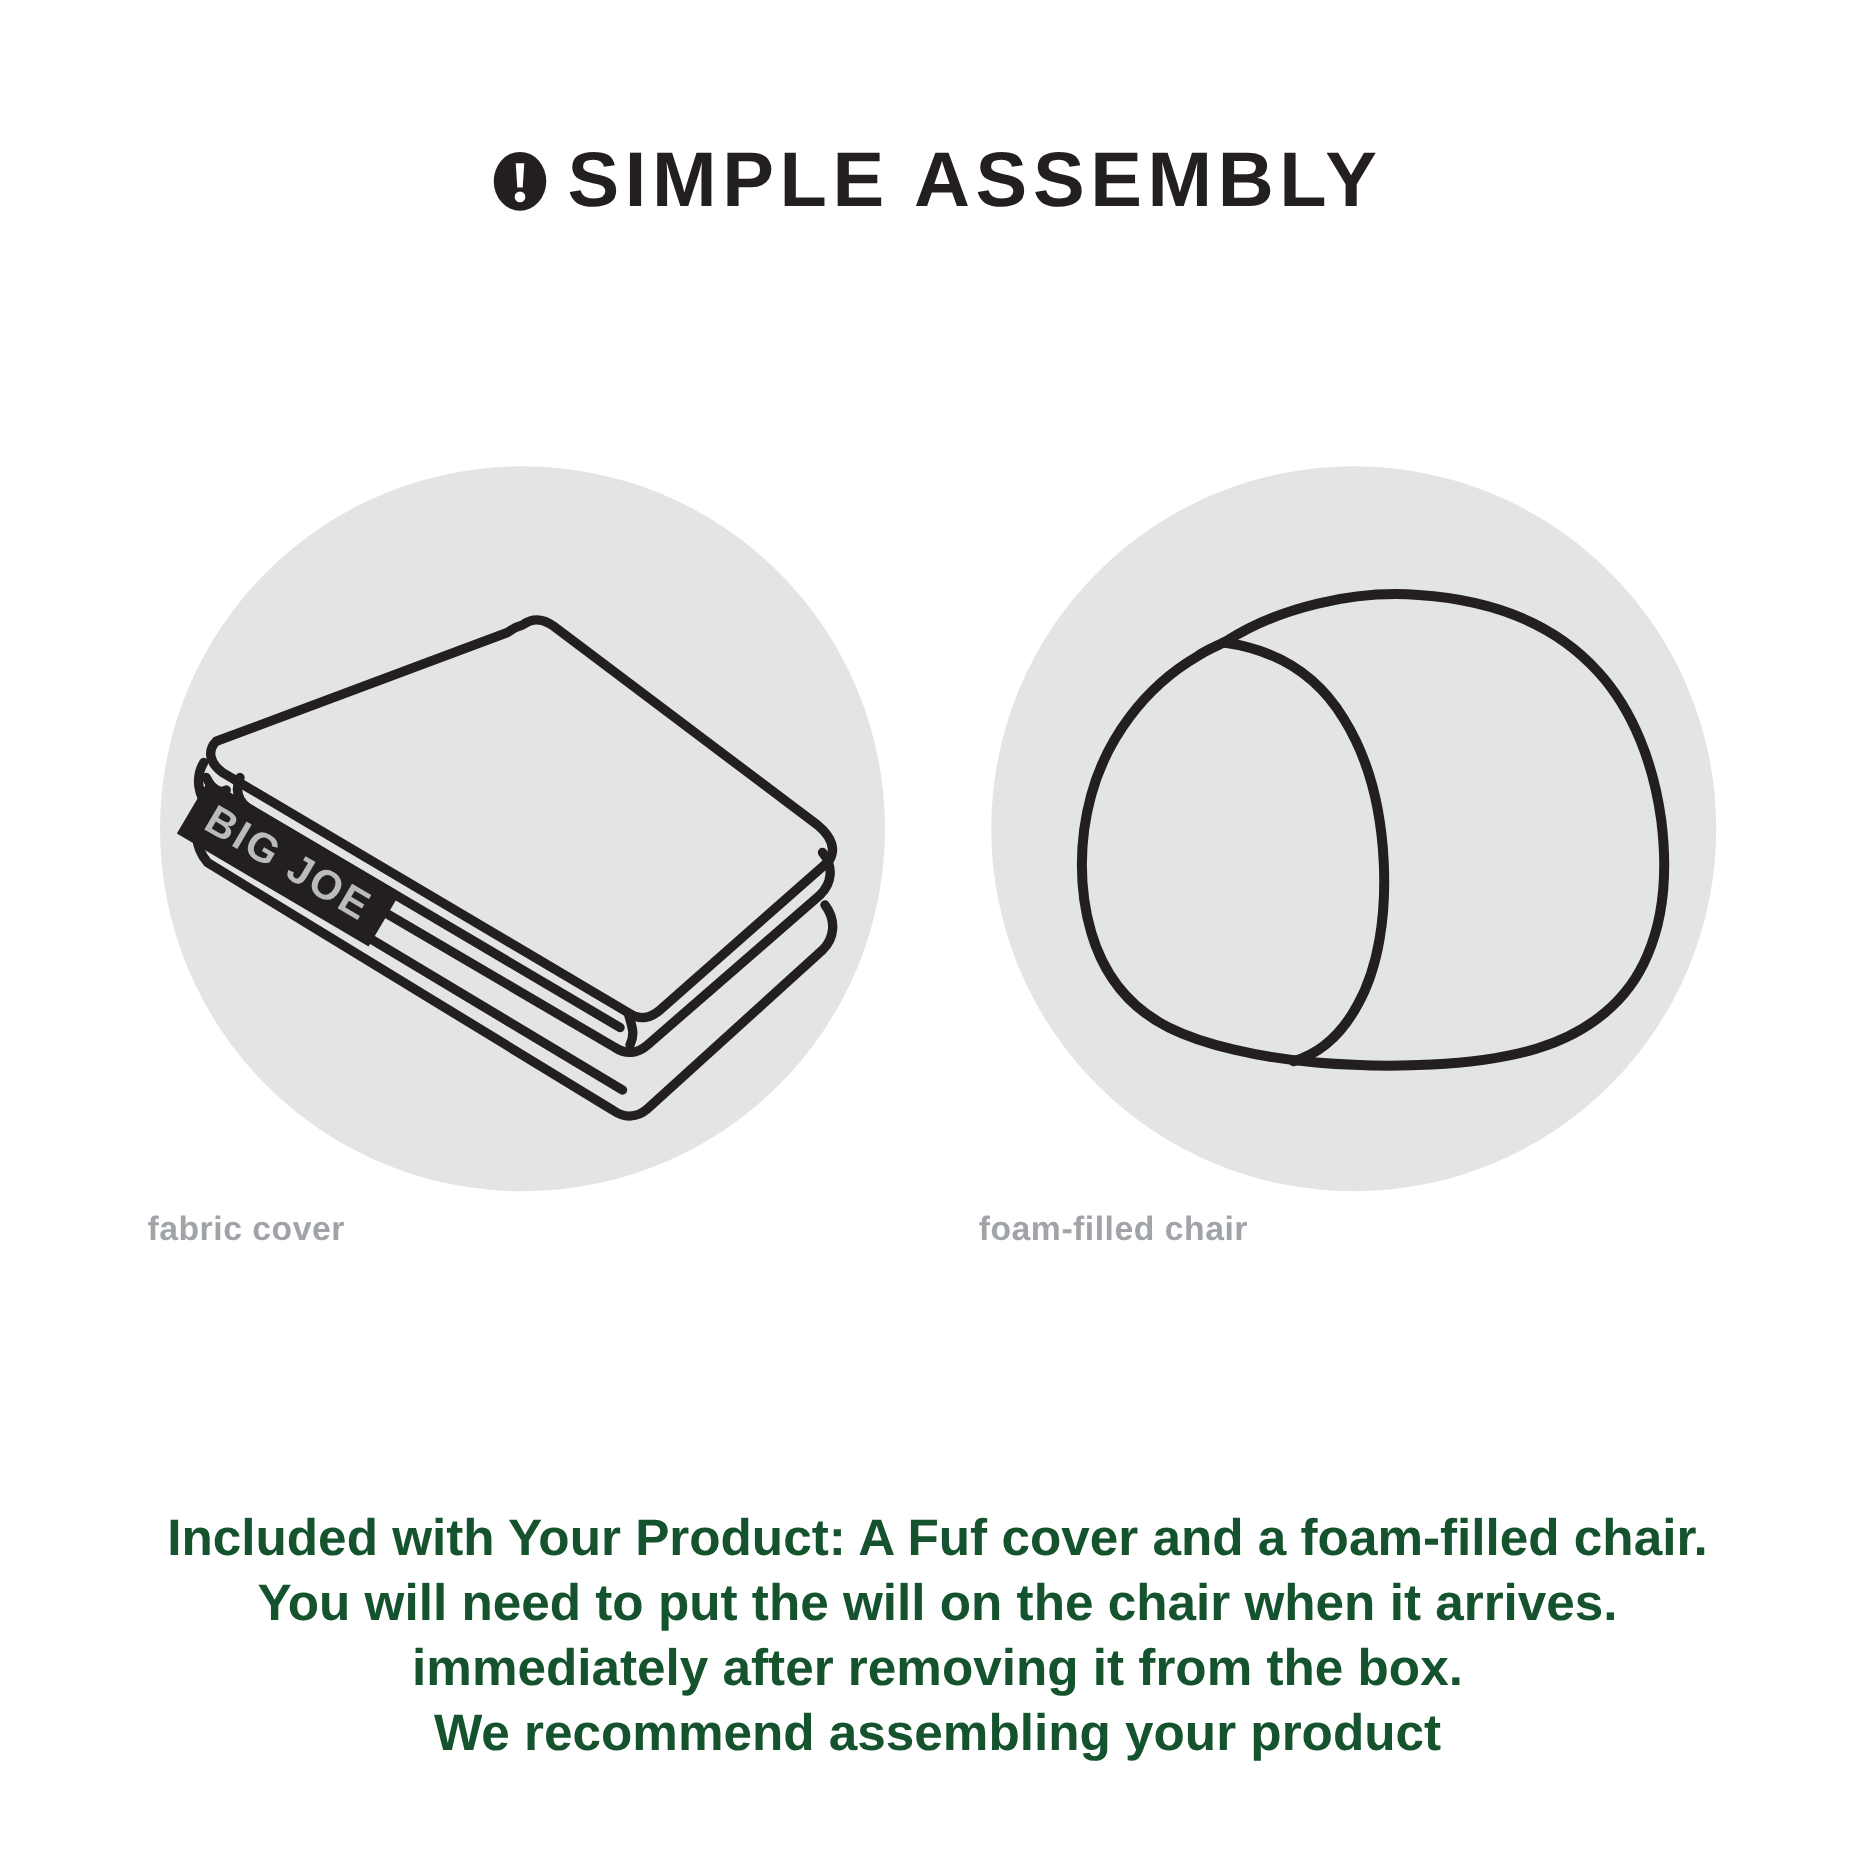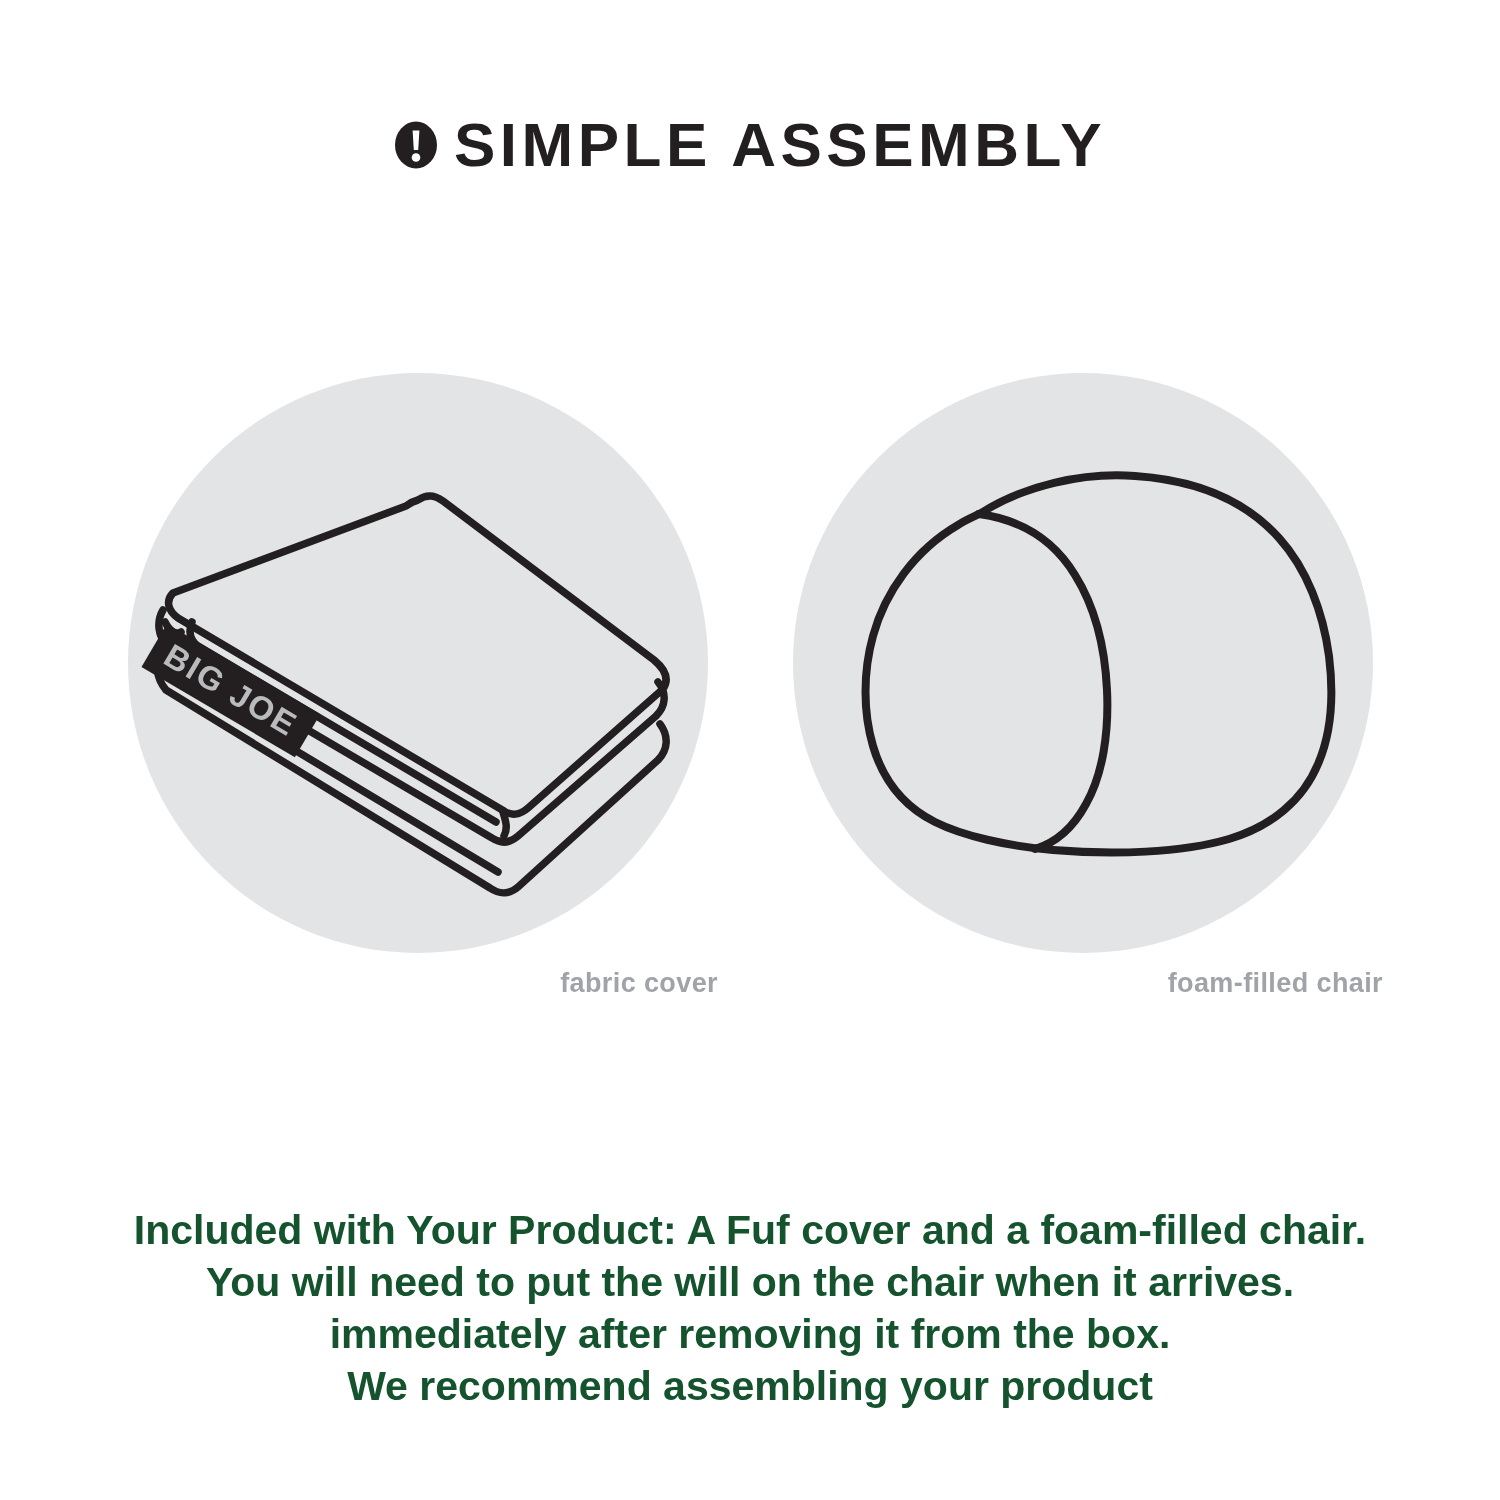--- a/index.html
+++ b/index.html
@@ -88,21 +88,21 @@
     top: 0;
     width: 600px;
     height: 600px;
   }
 
   .caption {
     position: absolute;
     top: 608px;
     left: 0;
     width: 600px;
-    text-align: right;
+    text-align: left;
     font-size: 27px;
     font-weight: 700;
     color: #a0a3a7;
     letter-spacing: 0.4px;
     font-family: "Liberation Sans", sans-serif;
   }
 
   
   .footer-copy {
     position: absolute;

